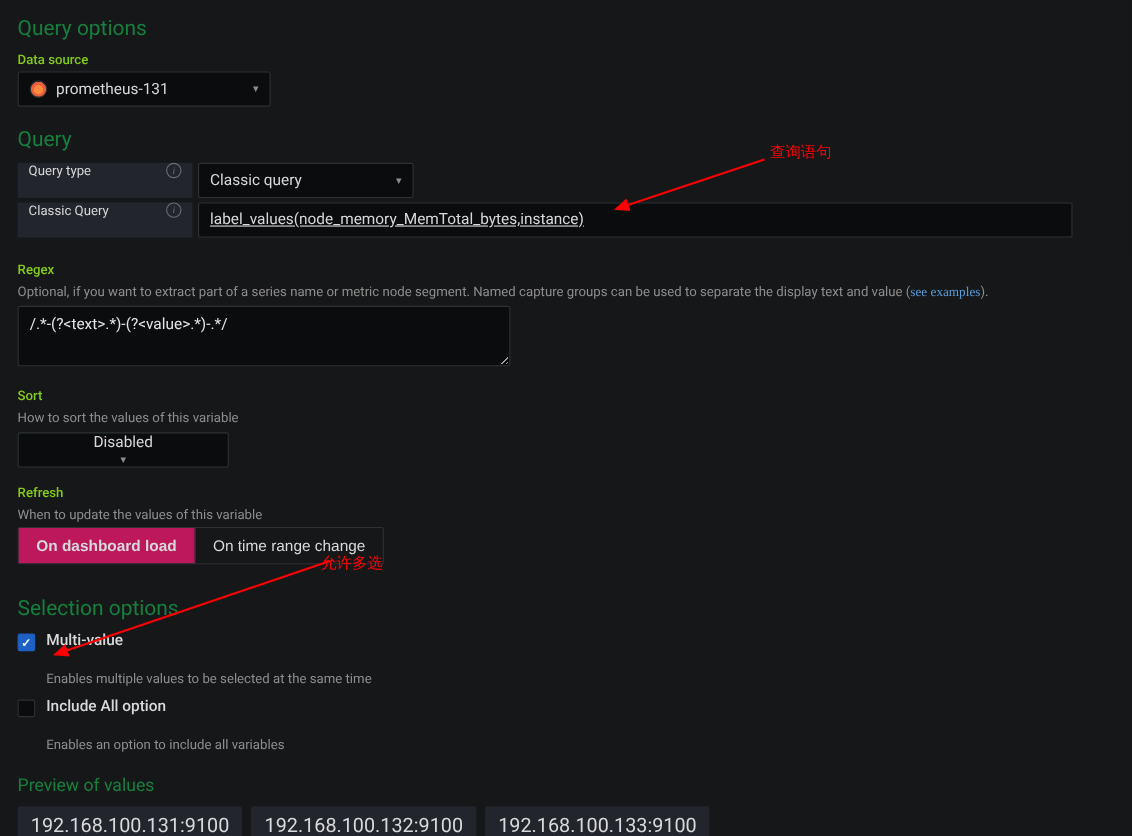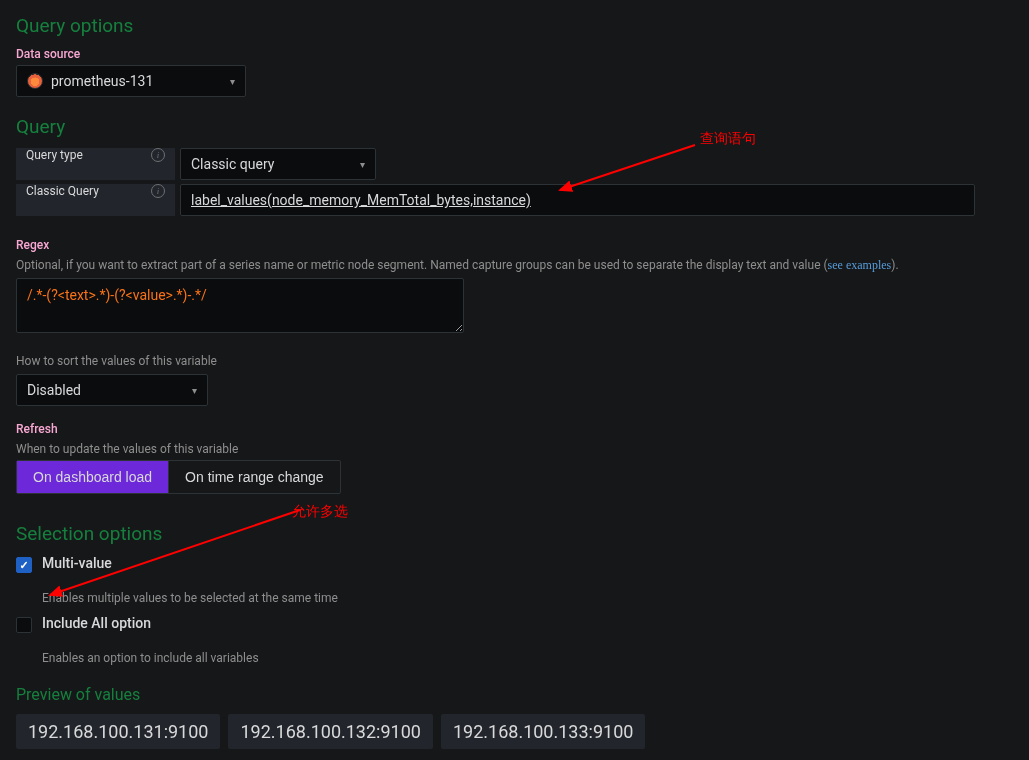--- a/index.html
+++ b/index.html
@@ -15,21 +15,21 @@
     }
     h2 {
       font-size: 19px;
       font-weight: 400;
       color: #15803d;
       margin-bottom: 10px;
     }
     .label-sm {
       font-size: 12px;
       font-weight: 500;
-      color: #f9a8d4;
+      color: #84cc16;
       margin-bottom: 4px;
     }
     .hint {
       font-size: 12px;
       color: #8e8e8e;
       line-height: 1.5;
     }
     .hint a { color: #579ddb; text-decoration: none; font-family: Liberation Serif, serif; }
     .select {
       display: inline-flex;
@@ -38,21 +38,21 @@
       background: #0b0c0e;
       border: 1px solid #2c3235;
       border-radius: 2px;
       height: 32px;
       padding: 0 10px;
       color: #d8d9da;
       cursor: pointer;
       min-width: 180px;
     }
     .select.ds { width: 230px; }
-    .select.sort { width: 192px; }
+    .select.sort { width: 192px; flex-direction: column; }
     .chev { font-size: 10px; color: #8e8e8e; }
     .ds-row { display:inline-flex; align-items:center; gap:8px;}
     .ds-icon {
       width: 16px; height: 16px; border-radius:50%;
       background: radial-gradient(circle at 50% 55%, #ff8a3c 0 40%, #e8613c 41% 70%, #181b1f 71% 100%);
       border: 1px solid #2c3235;
     }
     .row { display:flex; margin-bottom: 4px; }
     .cell-label {
       display:flex; align-items:flex-start; justify-content:space-between;
@@ -64,30 +64,30 @@
       display:inline-flex;align-items:center;justify-content:center;font-size:9px;font-style:italic;font-family:serif;
     }
     .cell-select { margin-left:4px; }
     .cell-input {
       flex:1; margin-left:4px; background:#0b0c0e; border:1px solid #2c3235; border-radius:2px;
       height:32px; padding:0 10px; color:#d8d9da; font-size:14px;
       display:flex; align-items:center; max-width:795px;text-decoration:underline;
     }
     textarea.regex {
       width: 448px; height:55px; background:#0b0c0e; border:1px solid #2c3235; border-radius:2px;
-      padding:8px 10px; color:#f97316; font-size:14px; resize:both; font-family:inherit;
+      padding:8px 10px; color:#e5e5e5; font-size:14px; resize:both; font-family:inherit;
       margin-top:4px;
     }
     .sect { margin-top:12px; }
     .btn-group { display:inline-flex; border:1px solid #2c3235; border-radius:2px; margin-top:2px;}
     .btn {
       height:32px; padding:0 16px; background:transparent; color:#d8d9da; border:none;
       cursor:pointer; font-size:14px;
     }
-    .btn.active { background:#6d28d9; font-weight:400; }
+    .btn.active { background:#be185d; font-weight:700; }
     .btn + .btn { border-left:1px solid #2c3235; }
     .chk-row { display:flex; align-items:flex-start; gap:10px; margin-top:10px; }
     .chk {
       width:16px; height:16px; border:1px solid #2c3235; background:#0b0c0e; border-radius:2px;
       display:inline-flex;align-items:center;justify-content:center;flex-shrink:0;margin-top:2px;cursor:pointer;
     }
     .chk.checked { background:#1f60c4; border-color:#1f60c4; }
     .chk.checked::after { content:"✓"; color:#fff; font-size:11px; font-weight:bold; }
     .chk-label { font-size:14px; color:#d8d9da; font-weight:500; }
     .chk-desc { font-size:12px; color:#8e8e8e; margin-top:20px; }
@@ -141,20 +141,21 @@
 
 <div class="sect" style="margin-top:22px;">
   <div class="label-sm">Regex</div>
   <div class="hint">
     <span>Optional, if you want to extract part of a series name or metric node segment. Named capture groups can be used to separate the display text and value (</span><a href="#">see examples</a><span>).</span>
   </div>
   <textarea class="regex" style="">/.*-(?&lt;text&gt;.*)-(?&lt;value&gt;.*)-.*/</textarea>
 </div>
 
 <div class="sect" style="margin-top:16px;">
+  <div class="label-sm">Sort</div>
   <div class="hint">How to sort the values of this variable</div>
   <div class="select sort" style="margin-top:4px;">
     <span>Disabled</span>
     <span class="chev">▾</span>
   </div>
 </div>
 
 <div class="sect" style="margin-top:16px;">
   <div class="label-sm">Refresh</div>
   <div class="hint">When to update the values of this variable</div>

